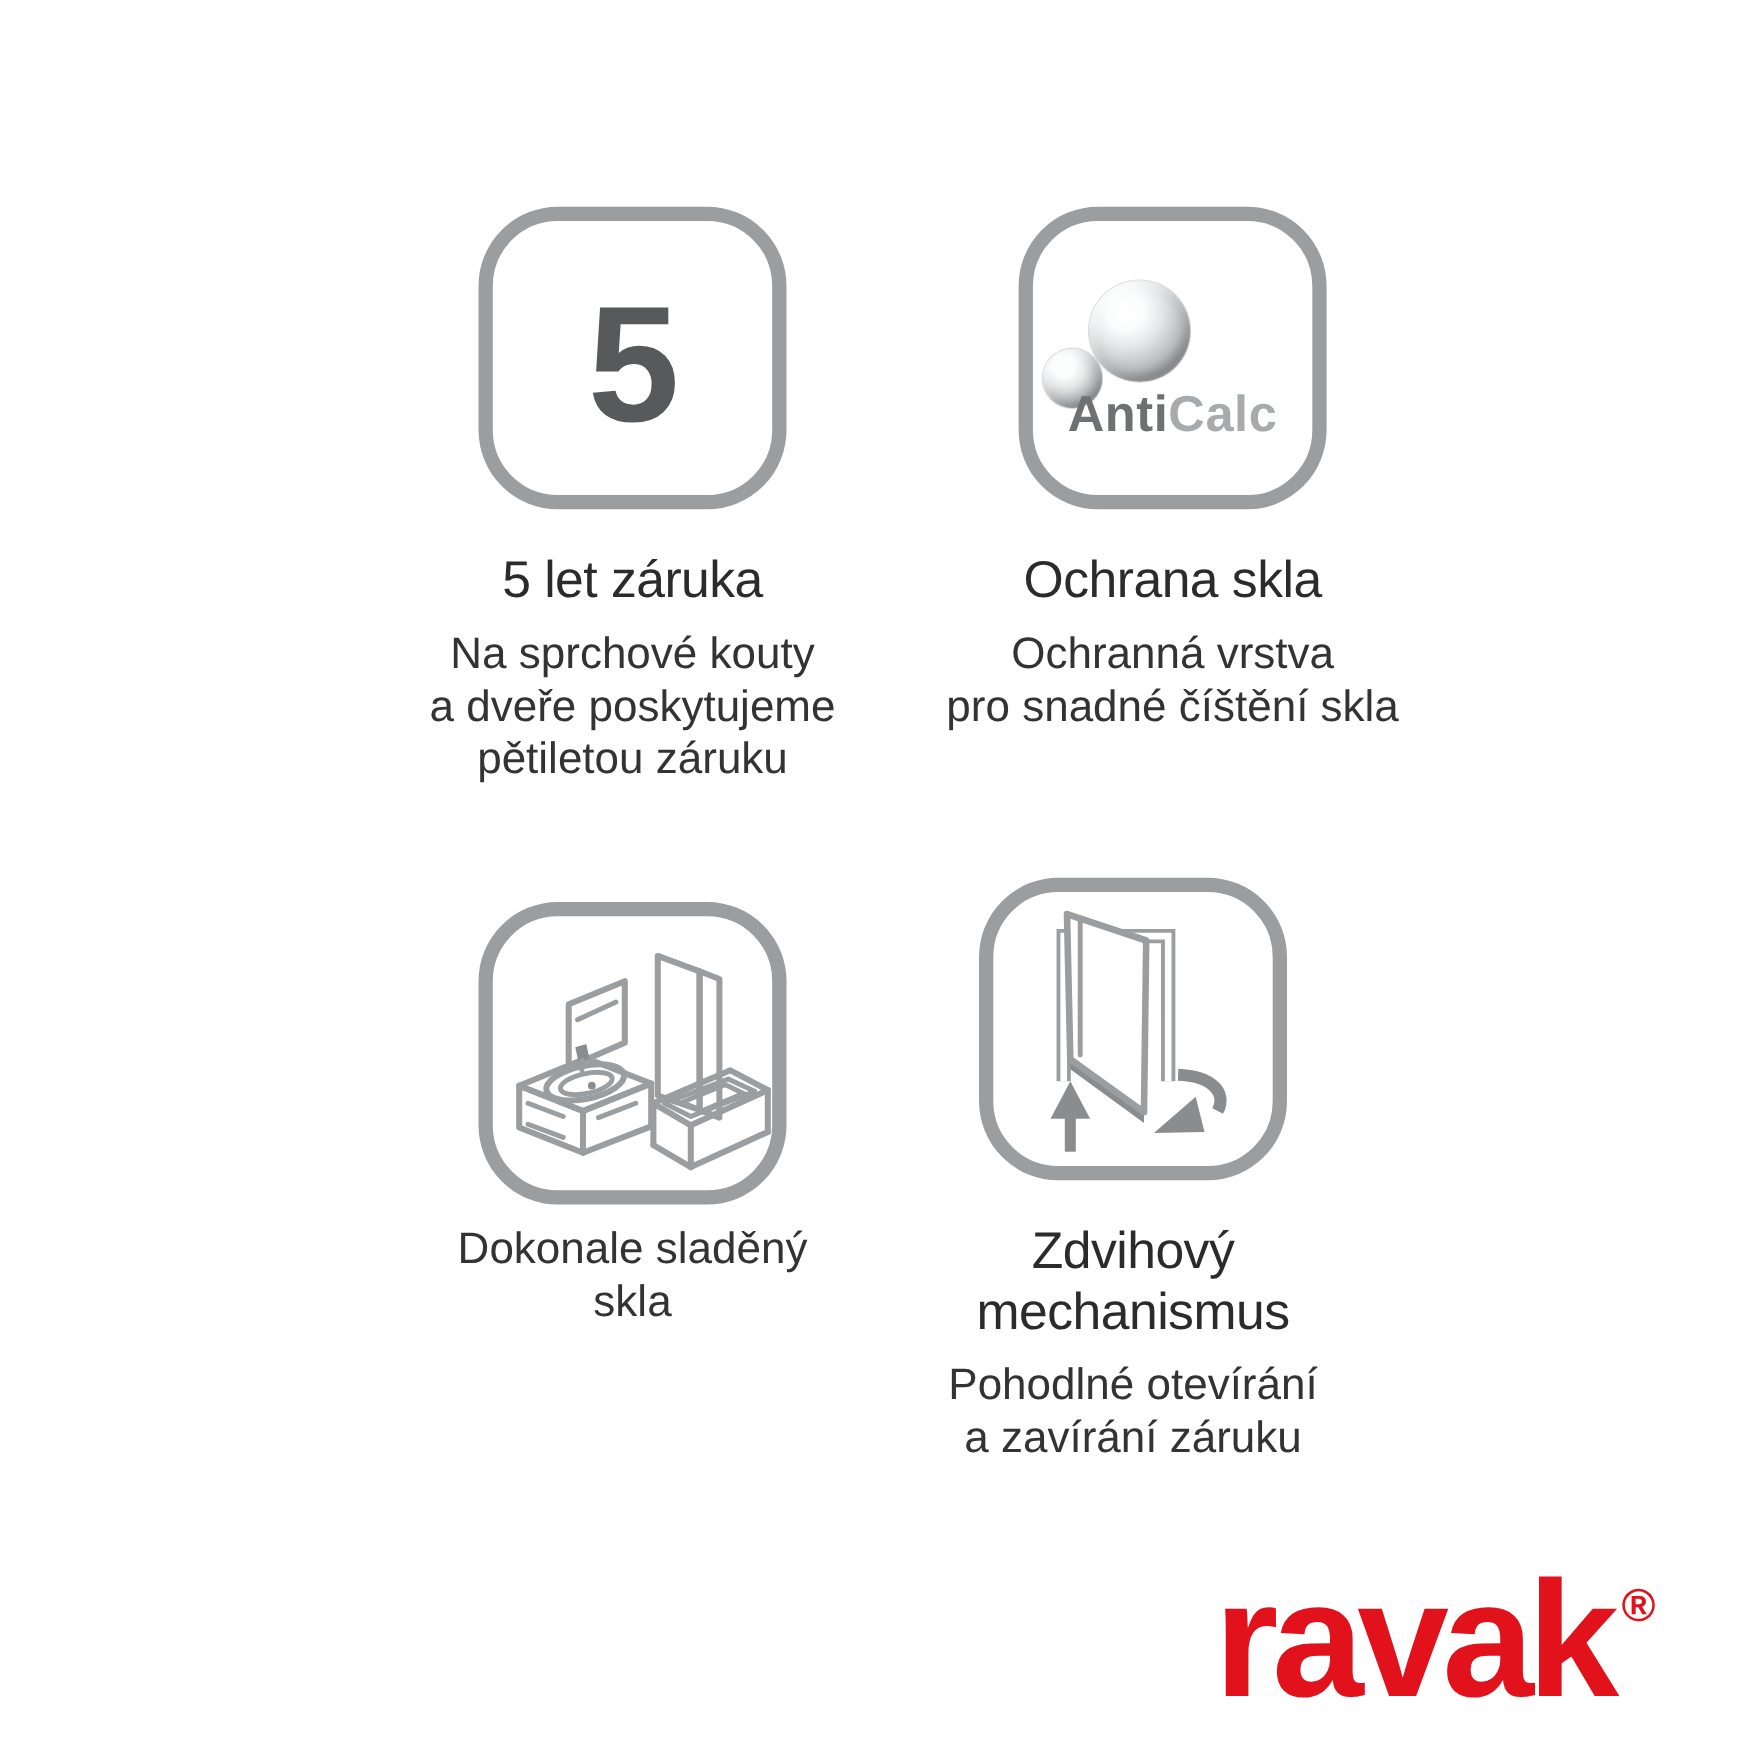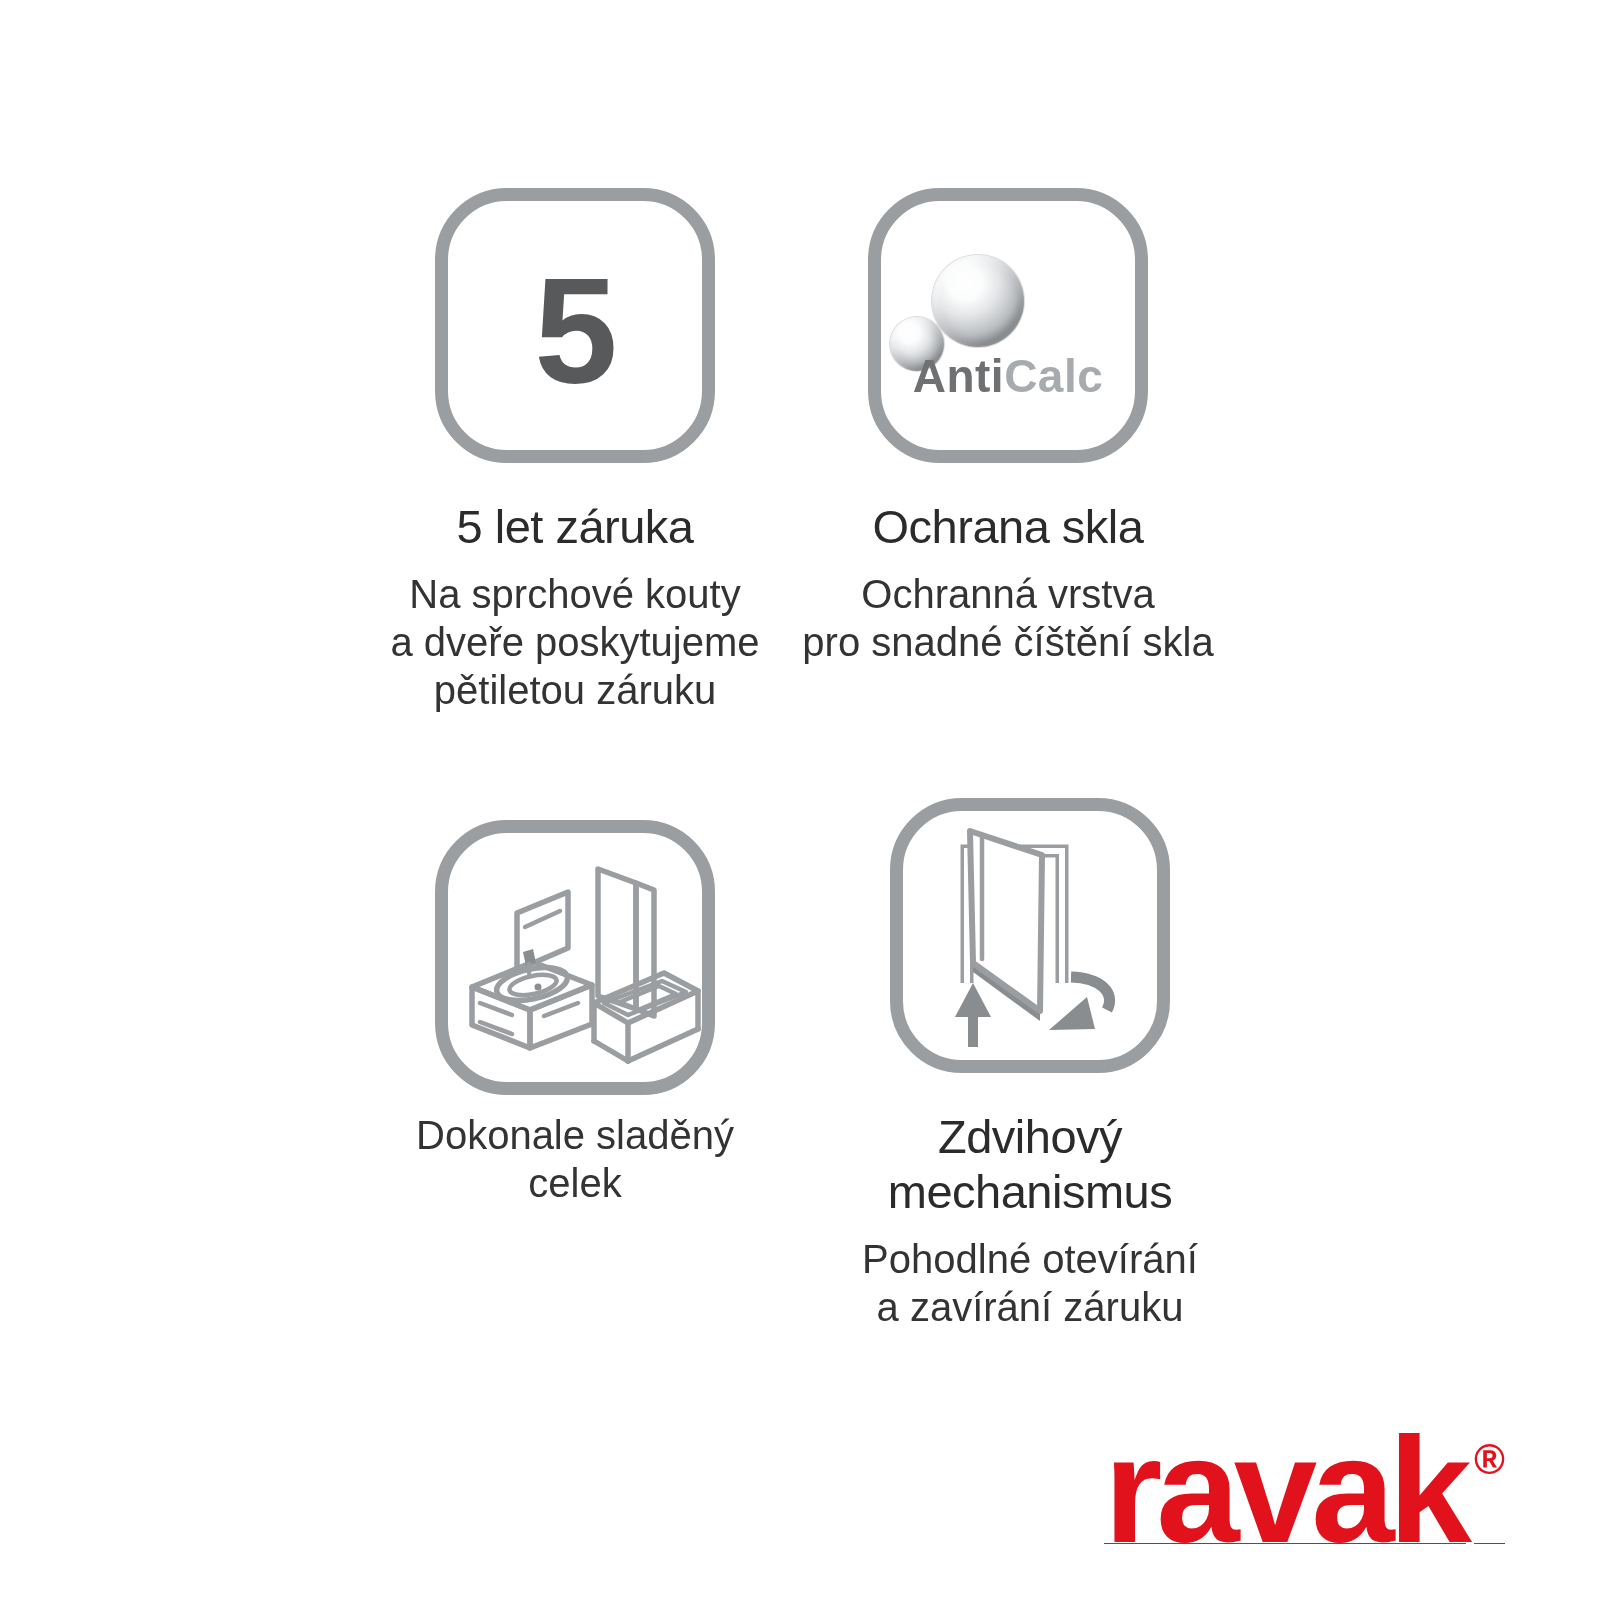--- a/index.html
+++ b/index.html
@@ -5,21 +5,21 @@
   :root{
     --background:#ffffff; --icon-gray:#9b9ea1; --icon-dark:#58595b; --icon-fill:#8a8d90;
     --title:#2b2b2b; --subtitle:#333333; --anticalc-dark:#6e7072; --anticalc-light:#a8abad;
     --brand-red:#e2121c;
   }
   html,body{margin:0;padding:0;}
   body{background:#e9e9e9;font-family:"Liberation Sans",sans-serif;}
   .canvas{position:relative;width:1600px;height:1600px;background:var(--background);overflow:hidden;margin:0 auto;}
   .card{position:absolute;text-align:center;}
   .card.c1{left:345px;top:188px;width:460px;}
-  .card.c2{left:773px;top:188px;width:470px;}
+  .card.c2{left:831px;top:188px;width:470px;}
   .card.c3{left:345px;top:820px;width:460px;}
   .card.c4{left:795px;top:798px;width:470px;}
   .badge{
     box-sizing:border-box;width:280px;height:275px;margin:0 auto;
     border:13px solid var(--icon-gray);border-radius:72px;
     position:relative;display:flex;align-items:center;justify-content:center;
     background:var(--background);
   }
   .badge-number{
     font-size:150px;font-weight:700;color:var(--icon-dark);line-height:1;margin-top:10px;letter-spacing:-2px;
@@ -42,21 +42,21 @@
     line-height:48px;white-space:pre-line;
   }
   .icon-svg{position:absolute;left:0;top:0;width:254px;height:249px;}
   .ln{fill:none;stroke:var(--icon-gray);stroke-width:5.5;stroke-linejoin:round;stroke-linecap:round;}
   .ln-thin{fill:none;stroke:var(--icon-gray);stroke-width:4.5;stroke-linejoin:round;stroke-linecap:round;}
   .ln-thick{fill:none;stroke:var(--icon-gray);stroke-width:13;stroke-linejoin:miter;stroke-linecap:butt;}
   .ln-white{fill:none;stroke:#ffffff;stroke-width:6;stroke-linejoin:miter;stroke-linecap:butt;}
   .leaf{fill:#ffffff;stroke:var(--icon-gray);stroke-width:6;stroke-linejoin:round;}
   .fillg{fill:var(--icon-fill);stroke:none;}
   .arcln{fill:none;stroke:var(--icon-fill);stroke-width:11;stroke-linecap:butt;}
-  .logo{position:absolute;right:95px;bottom:35px;color:var(--brand-red);font-weight:700;line-height:1;white-space:nowrap;text-decoration:underline;}
+  .logo{position:absolute;right:95px;bottom:35px;color:var(--brand-red);font-weight:700;line-height:1;white-space:nowrap;}
   .logo .word{font-size:150px;letter-spacing:-6px;}
   .logo .reg{font-size:42px;position:relative;top:-68px;margin-left:8px;letter-spacing:0;}
 </style>
 </head>
 <body>
 
 <div class="canvas">
 
   <div class="card c1">
     <div class="badge">
@@ -110,21 +110,21 @@
           <polygon class="ln-thin" points="172,169 211,153 228,161 190,177"></polygon>
           <line class="ln" x1="146" y1="170" x2="146" y2="208"></line>
           <line class="ln" x1="180" y1="190" x2="180" y2="228"></line>
           <line class="ln" x1="250" y1="158" x2="250" y2="196"></line>
           <line class="ln" x1="146" y1="208" x2="180" y2="228"></line>
           <line class="ln" x1="180" y1="228" x2="250" y2="196"></line>
         </g>
       </svg>
     </div>
     <div class="feature-sub">Dokonale sladěný
-celek</div>
+skla</div>
   </div>
 
   <div class="card c4">
     <div class="badge">
       <svg class="icon-svg" viewBox="0 0 254 249">
 
         <g>
           <path class="ln-thick" d="M64,172 L64,40 L159,40 L159,172"></path>
           <path class="ln-white" d="M64,172 L64,40 L159,40 L159,172"></path>
         </g>

